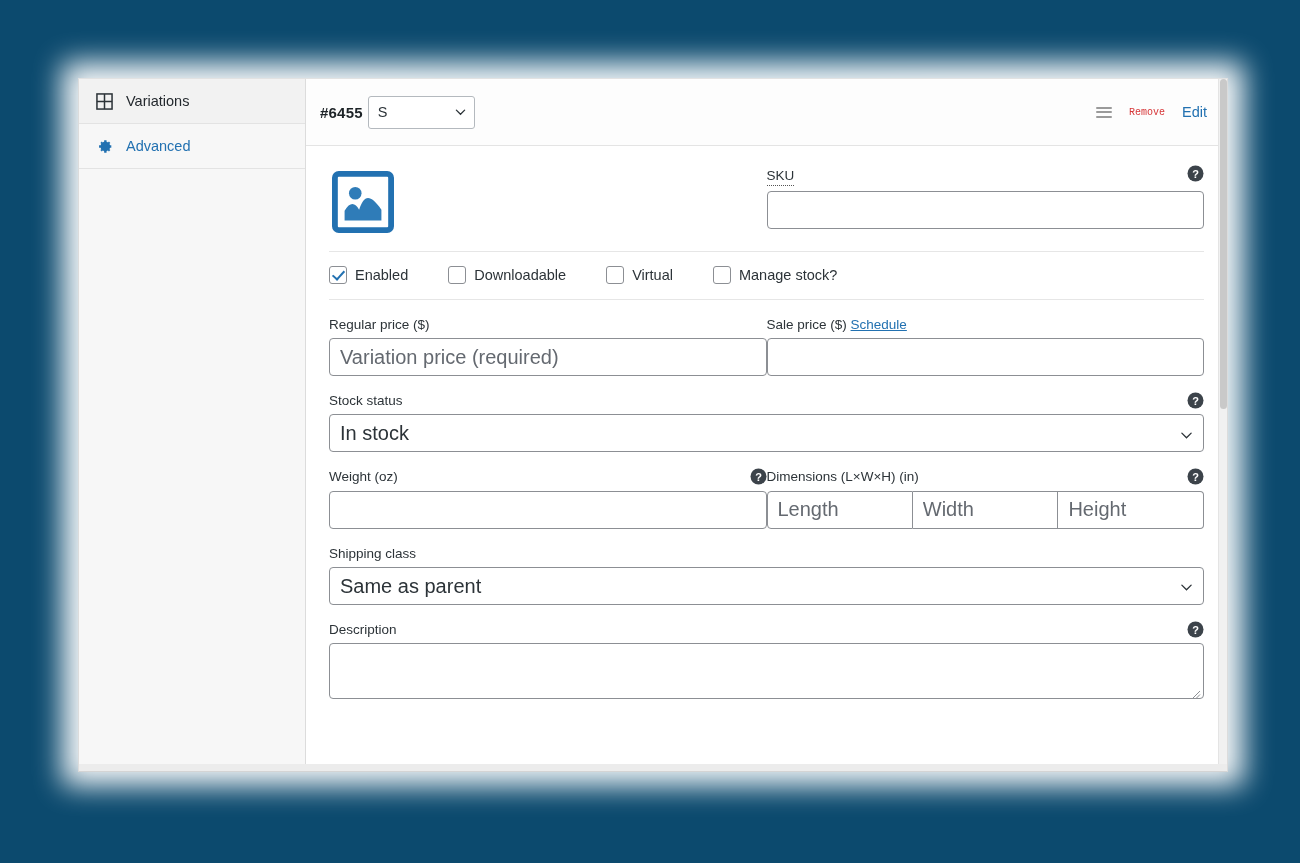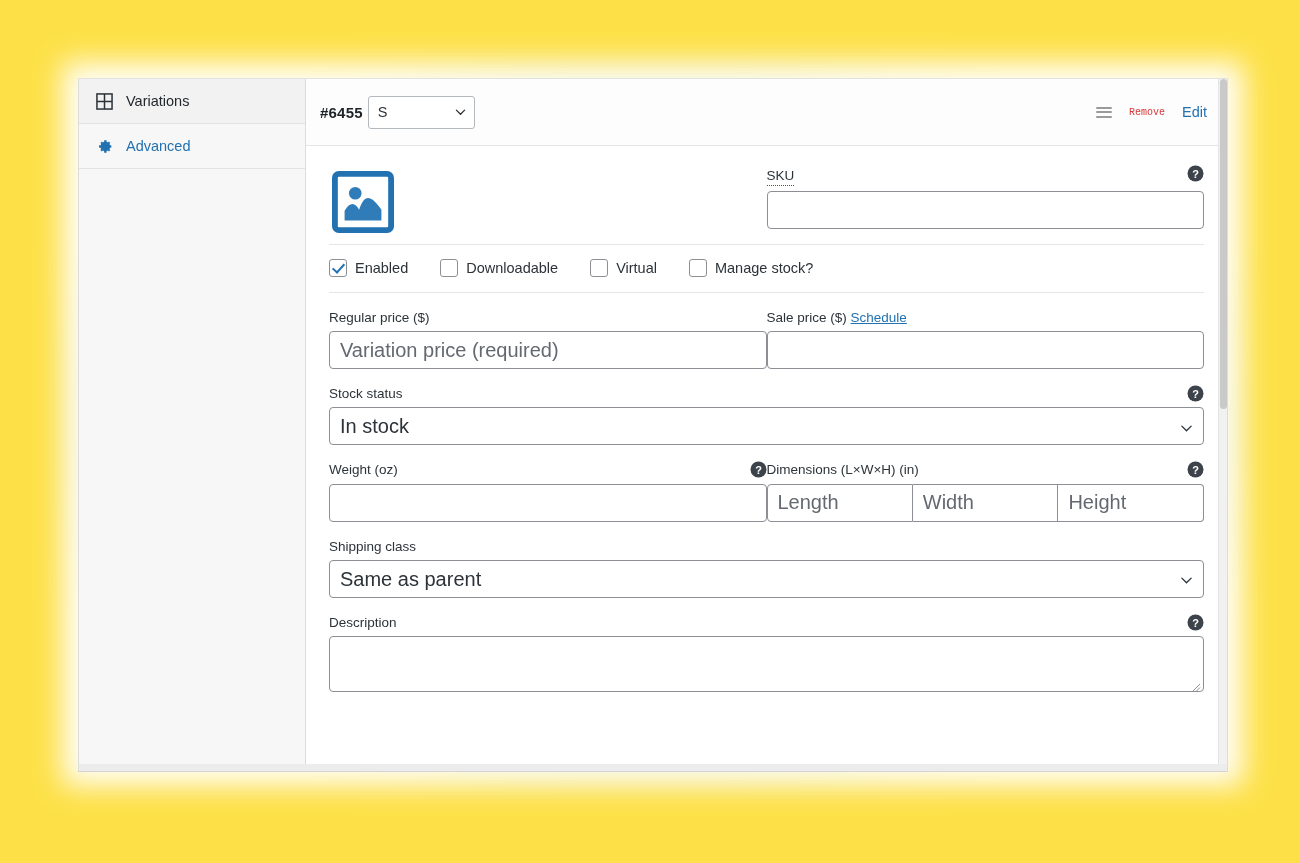--- a/index.html
+++ b/index.html
@@ -8,21 +8,21 @@
     width: 1300px; height: 863px;
     background: #ffffff;
     font-family: "Liberation Sans", sans-serif;
     overflow: hidden;
   }
 
   
   #screen {
     position: relative;
     width: 1300px; height: 863px;
-    background: #fde047;
+    background: #0c4a6e;
   }
   .glow {
     position: absolute;
     left: 62px; top: 62px;
     width: 1182px; height: 724px;
     border-radius: 6px;
     background: radial-gradient(ellipse at center, #dff1f7 0%, #eaf6fa 45%, #ffffff 78%);
     filter: blur(14px);
     opacity: .95;
   }
@@ -187,25 +187,25 @@
     position: absolute;
     right: 0; top: -1px;
     width: 17px; height: 17px;
     cursor: help;
   }
 
   
   .cbrow {
     display: flex;
     align-items: center;
-    gap: 0;
+    gap: 8px;
     padding: 14px 0 15px 0;
     border-top: 1px solid #e6e6e6;
     border-bottom: 1px solid #e6e6e6;
-    margin-top: 8px;
+    margin-top: 15px;
   }
   .cb-item { display: flex; align-items: center; gap: 8px; margin-right: 32px; cursor: pointer; }
   .cb {
     width: 18px; height: 18px;
     border: 1px solid #8c8f94;
     border-radius: 3px;
     background: #fff;
     position: relative;
     flex: 0 0 18px;
   }

